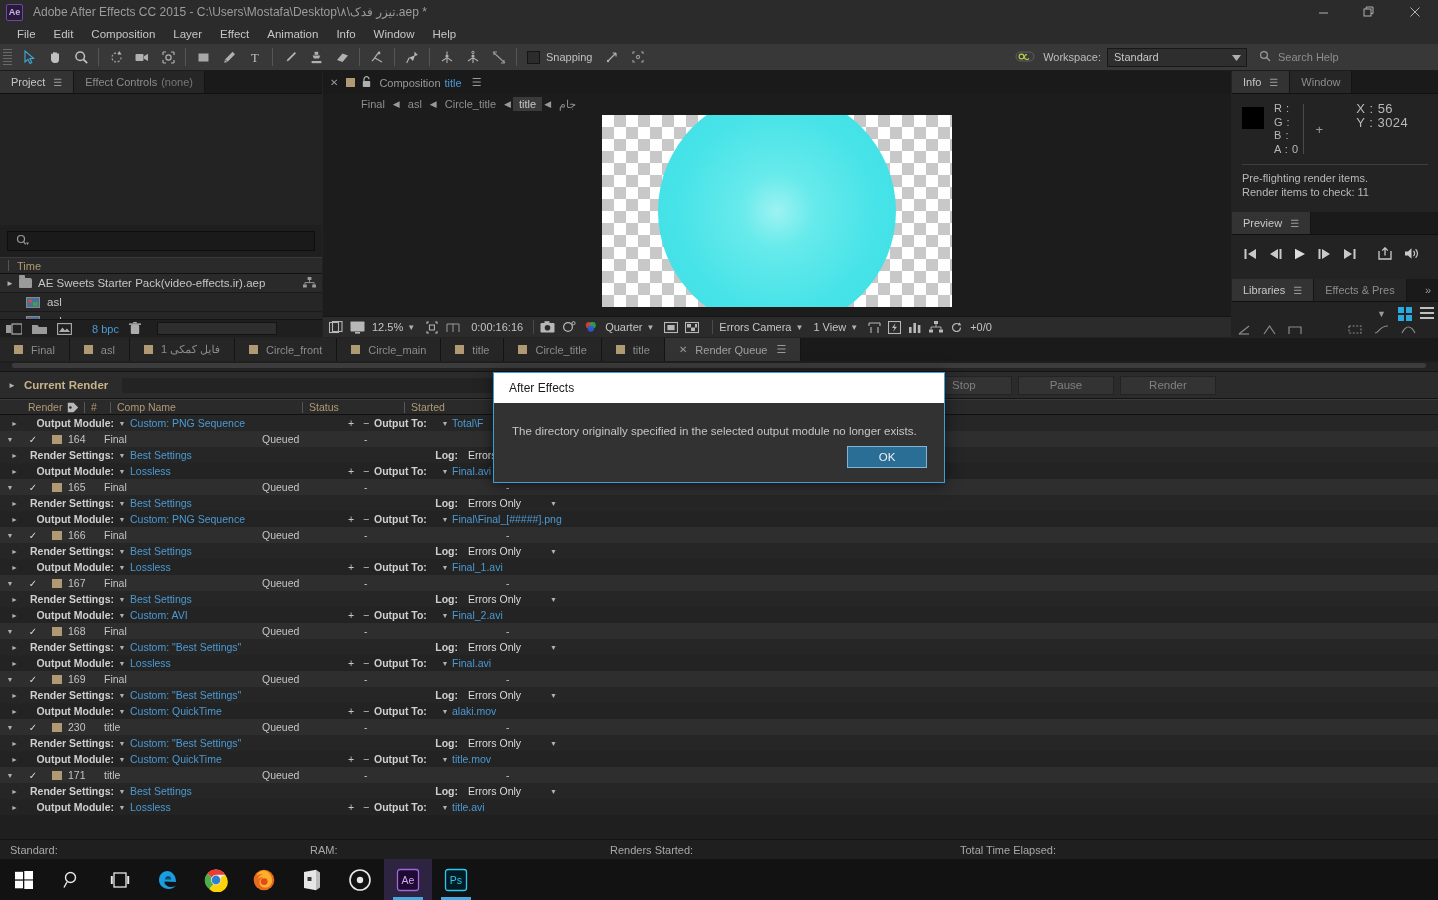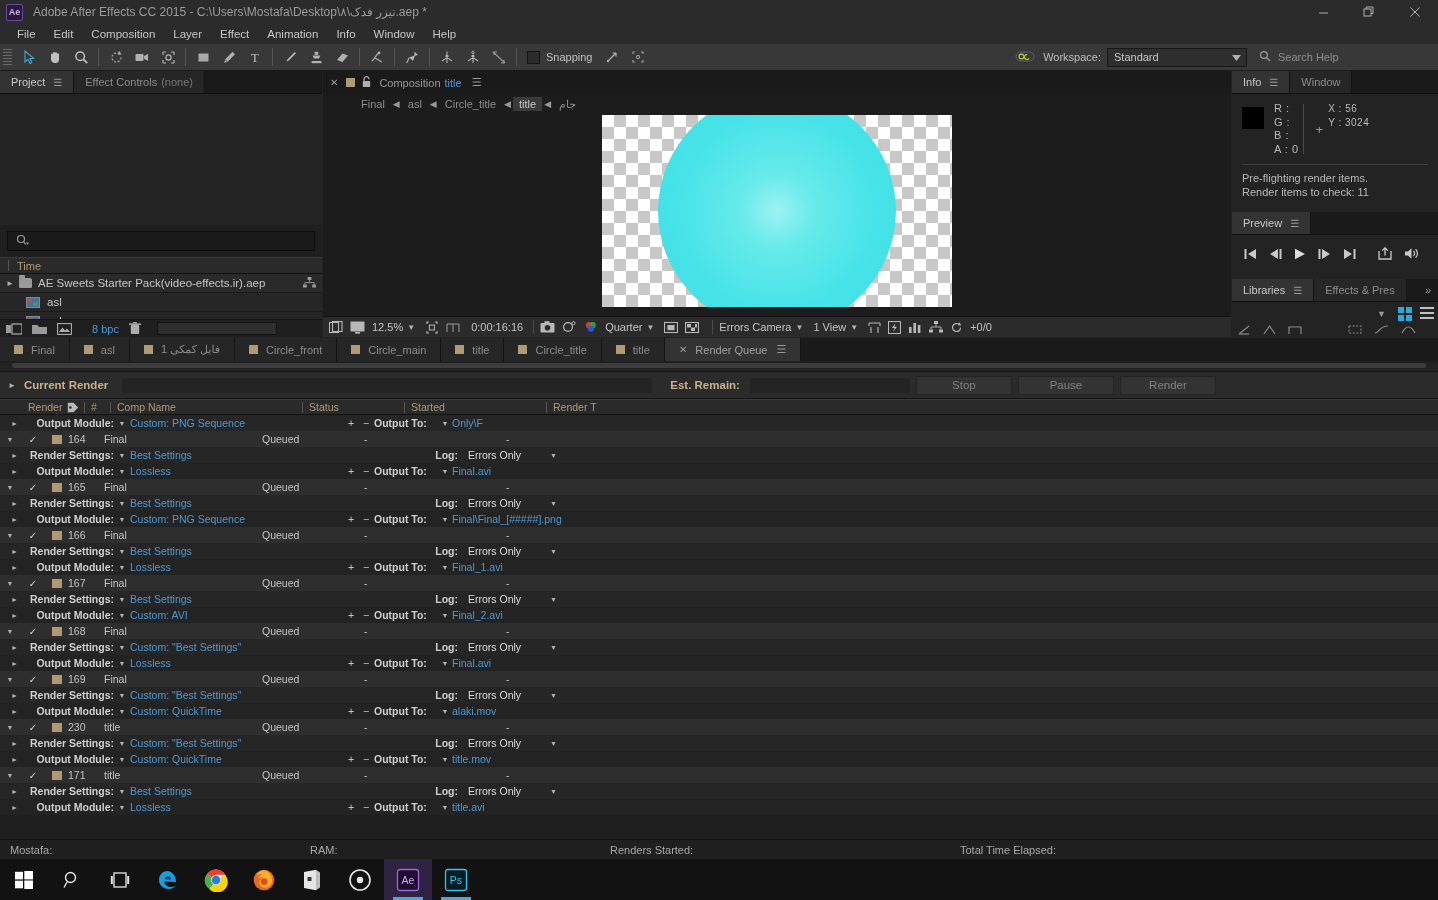--- a/index.html
+++ b/index.html
@@ -167,21 +167,21 @@
   .vt-text { color:#c4c4c4; font-size:11px; margin-right:4px; }
   .vt-caret { color:#b0b0b0; font-size:8px; margin-right:10px; }
   .vt-sep { width:1px; height:14px; background:#4a4a4a; margin:0 6px; }
 
   
   #info-panel { left:1232px; top:71px; width:206px; height:140px; background:#232323; }
   .info-grid { display:flex; padding:8px 0 0 8px; }
   .swatch { width:22px; height:22px; background:#000; margin:5px 10px 0 2px; }
   .rgba { font-size:11px; color:#b9b9b9; line-height:13.5px; letter-spacing:.5px;}
   .info-div { width:1px; background:#4a4a4a; margin:2px 12px 2px 4px; }
-  .xy { font-size:10px; color:#b9b9b9; line-height:13.5px; letter-spacing:.5px;}
+  .xy { font-size:13px; color:#b9b9b9; line-height:13.5px; letter-spacing:.5px;margin-left:28px;}
   .plus { color:#9a9a9a; margin-right:5px; align-self:center; font-size:13px; }
   .hr { height:1px; background:#3e3e3e; margin:8px 10px 6px 10px; }
   .info-msg { padding:0 10px; font-size:11px; color:#b9b9b9; line-height:14px; }
 
   #preview-panel { left:1232px; top:212px; width:206px; height:66px; background:#232323; }
   .prev-ctrls { display:flex; align-items:center; padding:12px 0 0 12px; }
   .prev-btn { margin-right:12px; color:#c9c9c9; display:flex; }
 
   #libs-panel { left:1232px; top:279px; width:206px; height:58px; background:#232323; }
   .lib-tools { display:flex; align-items:center; height:20px; padding:4px 4px 0 8px; }
@@ -945,21 +945,21 @@
     <div class="rq-rows" id="rq-rows">
         <div class="rq-row sub">
           <span style="width:24px;text-align:right;padding-right:6px" class="tri-r">►</span>
           <span class="lbl-b" style="width:90px;text-align:right">Output Module:</span>
           <span class="tri-d" style="width:16px;text-align:center">▼</span>
           <span class="lnk" style="width:214px">Custom: PNG Sequence</span>
           <span style="width:14px;text-align:center;color:#c8c8c8">+</span>
           <span style="width:16px;text-align:center;color:#c8c8c8">−</span>
           <span class="lbl-b" style="width:64px">Output To:</span>
           <span class="tri-d" style="width:14px;text-align:center">▼</span>
-          <span class="lnk">Only\F</span>
+          <span class="lnk">Total\F</span>
         </div>
         <div class="rq-row comp">
           <span class="tri-d" style="width:20px;text-align:center">▼</span>
           <span class="chk" style="width:26px;text-align:center">✓</span>
           <span style="width:22px;display:flex;justify-content:center">
             <span class="comp-swatch"></span>
           </span>
           <span style="width:36px">164</span>
           <span style="width:158px">Final</span>
           <span style="width:102px">Queued</span>
@@ -1207,21 +1207,21 @@
           <span style="width:14px;text-align:center;color:#c8c8c8">+</span>
           <span style="width:16px;text-align:center;color:#c8c8c8">−</span>
           <span class="lbl-b" style="width:64px">Output To:</span>
           <span class="tri-d" style="width:14px;text-align:center">▼</span>
           <span class="lnk">title.avi</span>
         </div>
       </div>
   </div>
 
   <div class="status">
-    <span style="padding-left:10px;width:310px">Mostafa:</span>
+    <span style="padding-left:10px;width:310px">Standard:</span>
     <span style="width:300px">RAM:</span>
     <span style="width:350px">Renders Started:</span>
     <span>Total Time Elapsed:</span>
   </div>
 
   <div class="taskbar">
     <div class="tb-item">
       <svg width="18" height="18" viewBox="0 0 18 18">
           <rect x="0" y="0.8" width="8" height="7.6" fill="#fff"></rect>
           <rect x="9.3" y="0" width="8.7" height="8.4" fill="#fff"></rect>
@@ -1286,14 +1286,21 @@
     </div>
     <div class="tb-item">
       <svg width="24" height="24" viewBox="0 0 24 24">
           <rect x="1.5" y="1.5" width="21" height="21" rx="2.5" fill="#001d26" stroke="#31c5f0" stroke-width="1.3"></rect>
           <text x="12" y="16.3" font-size="10.5" font-family="Liberation Sans, sans-serif" fill="#31c5f0" text-anchor="middle">Ps</text>
         </svg>
       <span class="ul"></span>
     </div>
   </div>
 
+  <div class="modal">
+    <div class="modal-title">After Effects</div>
+    <div class="modal-body">The directory originally specified in the selected output module no longer exists.</div>
+    <div class="modal-btns">
+      <div class="ok-btn">OK</div>
+    </div>
+  </div>
 
 </div>
 
 </body></html>

